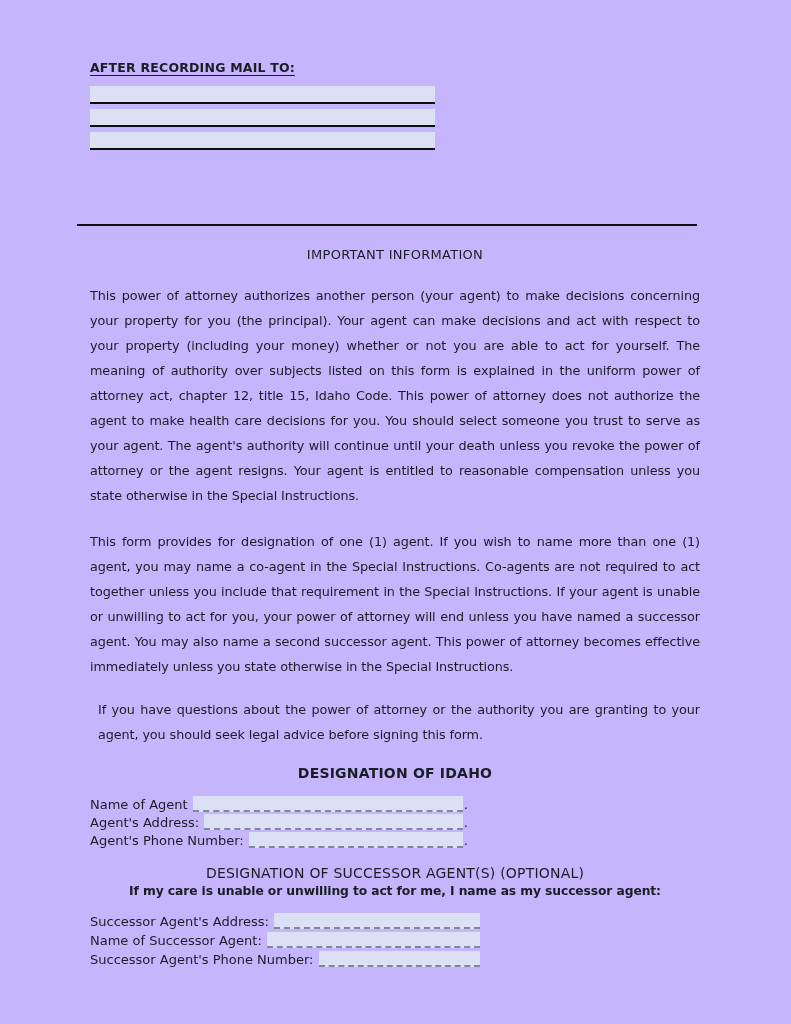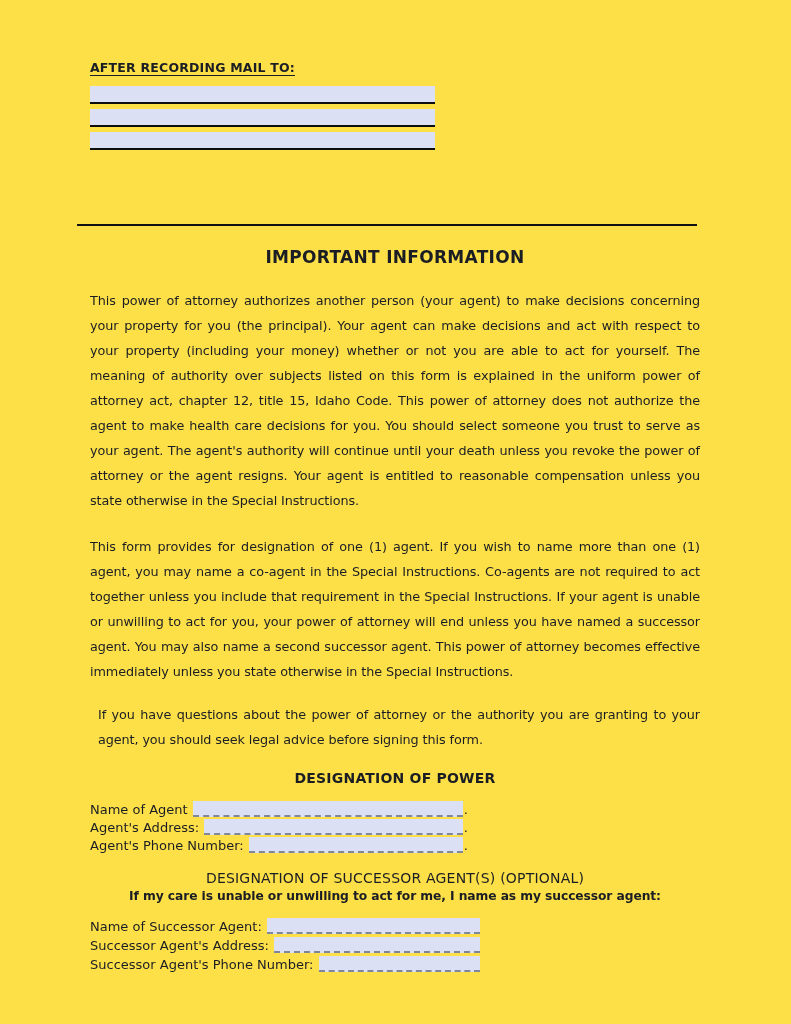--- a/index.html
+++ b/index.html
@@ -1,19 +1,19 @@
 <!DOCTYPE html>
 <html><head>
 <meta charset="utf-8">
 <style>
   html,body{margin:0;padding:0;background:#ffffff;}
   .page{
     position:relative;
     width:791px;height:1024px;
-    background:#fde047;
+    background:#c4b5fd;
     font-family:"DejaVu Sans","Liberation Sans",sans-serif;
     color:#1b1d24;
     overflow:hidden;
   }
   .content{position:absolute;left:90px;top:60px;width:610px;}
 
   .mailto-heading{
     font-size:12.5px;font-weight:bold;
     text-decoration:underline;
     text-underline-offset:3px;
@@ -36,21 +36,21 @@
 
   .doc-title{
     margin-top:39px;
     text-align:center;
     font-size:14.5px;font-weight:bold;
     letter-spacing:.2px;
   }
   .important-heading{
     margin-top:21px;
     text-align:center;
-    font-size:17px;font-weight:bold;
+    font-size:13px;font-weight:normal;
     letter-spacing:.3px;
   }
 
   .para{
     margin-top:21px;
     font-size:12.8px;
     line-height:25px;
     text-align:justify;
     letter-spacing:-0.1px;
   }
@@ -119,21 +119,21 @@
 
 
     <div class="important-heading">IMPORTANT INFORMATION</div>
 
     <div class="para">This power of attorney authorizes another person (your agent) to make decisions concerning your property for you (the principal). Your agent can make decisions and act with respect to your property (including your money) whether or not you are able to act for yourself. The meaning of authority over subjects listed on this form is explained in the uniform power of attorney act, chapter 12, title 15, Idaho Code. This power of attorney does not authorize the agent to make health care decisions for you. You should select someone you trust to serve as your agent. The agent's authority will continue until your death unless you revoke the power of attorney or the agent resigns. Your agent is entitled to reasonable compensation unless you state otherwise in the Special Instructions.</div>
 
     <div class="para">This form provides for designation of one (1) agent. If you wish to name more than one (1) agent, you may name a co-agent in the Special Instructions. Co-agents are not required to act together unless you include that requirement in the Special Instructions. If your agent is unable or unwilling to act for you, your power of attorney will end unless you have named a successor agent. You may also name a second successor agent. This power of attorney becomes effective immediately unless you state otherwise in the Special Instructions.</div>
 
     <div class="para tight">If you have questions about the power of attorney or the authority you are granting to your agent, you should seek legal advice before signing this form.</div>
 
-    <div class="section-heading">DESIGNATION OF POWER</div>
+    <div class="section-heading">DESIGNATION OF IDAHO</div>
 
 
     <div class="fields agent-rows">
       <div class="field-row">
         <span class="field-label">Name of Agent</span>
         <span class="blank"></span>
         <span class="suffix">.</span>
       </div>
       <div class="field-row">
         <span class="field-label">Agent's Address:</span>
@@ -146,25 +146,25 @@
         <span class="suffix">.</span>
       </div>
     </div>
 
     <div class="successor-heading">DESIGNATION OF SUCCESSOR AGENT(S) (OPTIONAL)</div>
 
     <div class="successor-subheading">If my care is unable or unwilling to act for me, I name as my successor agent:</div>
 
     <div class="fields successor-rows">
       <div class="field-row">
-        <span class="field-label">Name of Successor Agent:</span>
+        <span class="field-label">Successor Agent's Address:</span>
         <span class="blank"></span>
       </div>
       <div class="field-row">
-        <span class="field-label">Successor Agent's Address:</span>
+        <span class="field-label">Name of Successor Agent:</span>
         <span class="blank"></span>
       </div>
       <div class="field-row">
         <span class="field-label">Successor Agent's Phone Number:</span>
         <span class="blank"></span>
       </div>
     </div>
 
   </div>
 </div>

